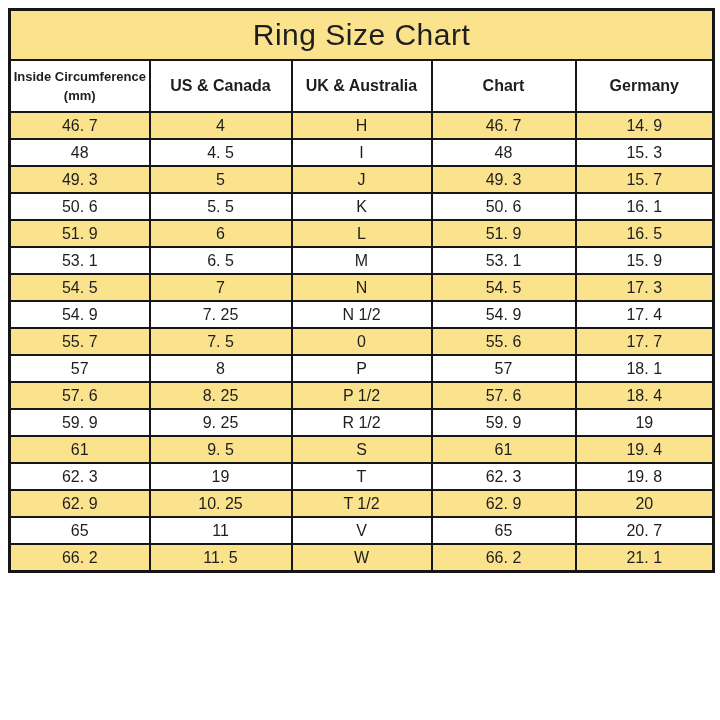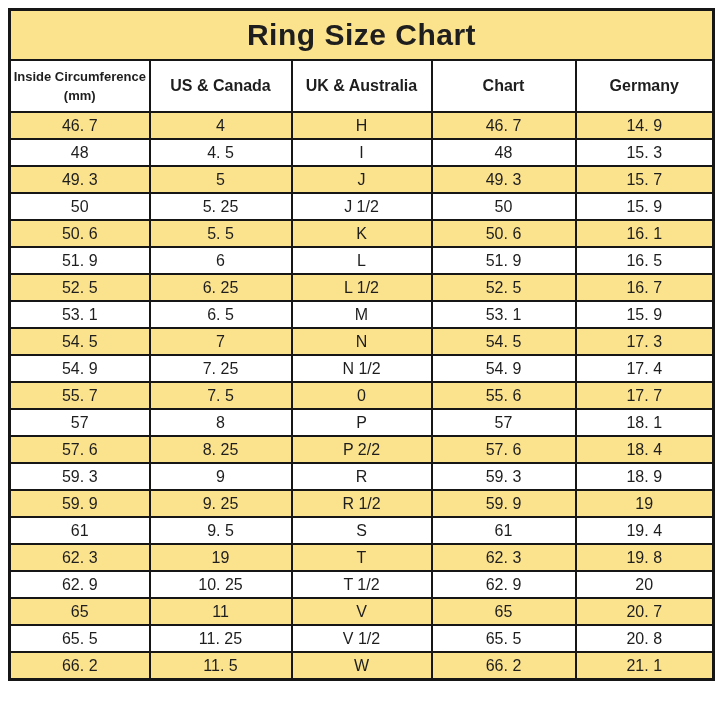--- a/index.html
+++ b/index.html
@@ -34,21 +34,21 @@
     vertical-align: middle;
     color: var(--text-dark);
     padding: 0;
     overflow: hidden;
     white-space: nowrap;
   }
   .title-cell {
     background: var(--accent-yellow);
     height: 48px;
     font-size: 30px;
-    font-weight: 700;
+    font-weight: 400;
     letter-spacing: 0.5px;
   }
   .header-row th {
     height: 50px;
     font-size: 16px;
     font-weight: 700;
     background: var(--background-white);
   }
   th.col-circ {
     font-size: 13px;
@@ -109,48 +109,34 @@
           <td>15. 3</td>
         </tr>
         <tr>
           <td>49. 3</td>
           <td>5</td>
           <td>J</td>
           <td>49. 3</td>
           <td>15. 7</td>
         </tr>
         <tr>
-          <td>50</td>
-          <td>5. 25</td>
-          <td>J 1/2</td>
-          <td>50</td>
-          <td>15. 9</td>
-        </tr>
-        <tr>
           <td>50. 6</td>
           <td>5. 5</td>
           <td>K</td>
           <td>50. 6</td>
           <td>16. 1</td>
         </tr>
         <tr>
           <td>51. 9</td>
           <td>6</td>
           <td>L</td>
           <td>51. 9</td>
           <td>16. 5</td>
         </tr>
         <tr>
-          <td>52. 5</td>
-          <td>6. 25</td>
-          <td>L 1/2</td>
-          <td>52. 5</td>
-          <td>16. 7</td>
-        </tr>
-        <tr>
           <td>53. 1</td>
           <td>6. 5</td>
           <td>M</td>
           <td>53. 1</td>
           <td>15. 9</td>
         </tr>
         <tr>
           <td>54. 5</td>
           <td>7</td>
           <td>N</td>
@@ -174,30 +160,23 @@
         <tr>
           <td>57</td>
           <td>8</td>
           <td>P</td>
           <td>57</td>
           <td>18. 1</td>
         </tr>
         <tr>
           <td>57. 6</td>
           <td>8. 25</td>
-          <td>P 2/2</td>
+          <td>P 1/2</td>
           <td>57. 6</td>
           <td>18. 4</td>
-        </tr>
-        <tr>
-          <td>59. 3</td>
-          <td>9</td>
-          <td>R</td>
-          <td>59. 3</td>
-          <td>18. 9</td>
         </tr>
         <tr>
           <td>59. 9</td>
           <td>9. 25</td>
           <td>R 1/2</td>
           <td>59. 9</td>
           <td>19</td>
         </tr>
         <tr>
           <td>61</td>
@@ -221,27 +200,20 @@
           <td>20</td>
         </tr>
         <tr>
           <td>65</td>
           <td>11</td>
           <td>V</td>
           <td>65</td>
           <td>20. 7</td>
         </tr>
         <tr>
-          <td>65. 5</td>
-          <td>11. 25</td>
-          <td>V 1/2</td>
-          <td>65. 5</td>
-          <td>20. 8</td>
-        </tr>
-        <tr>
           <td>66. 2</td>
           <td>11. 5</td>
           <td>W</td>
           <td>66. 2</td>
           <td>21. 1</td>
         </tr>
       </tbody>
   </table>
 </div>
 

